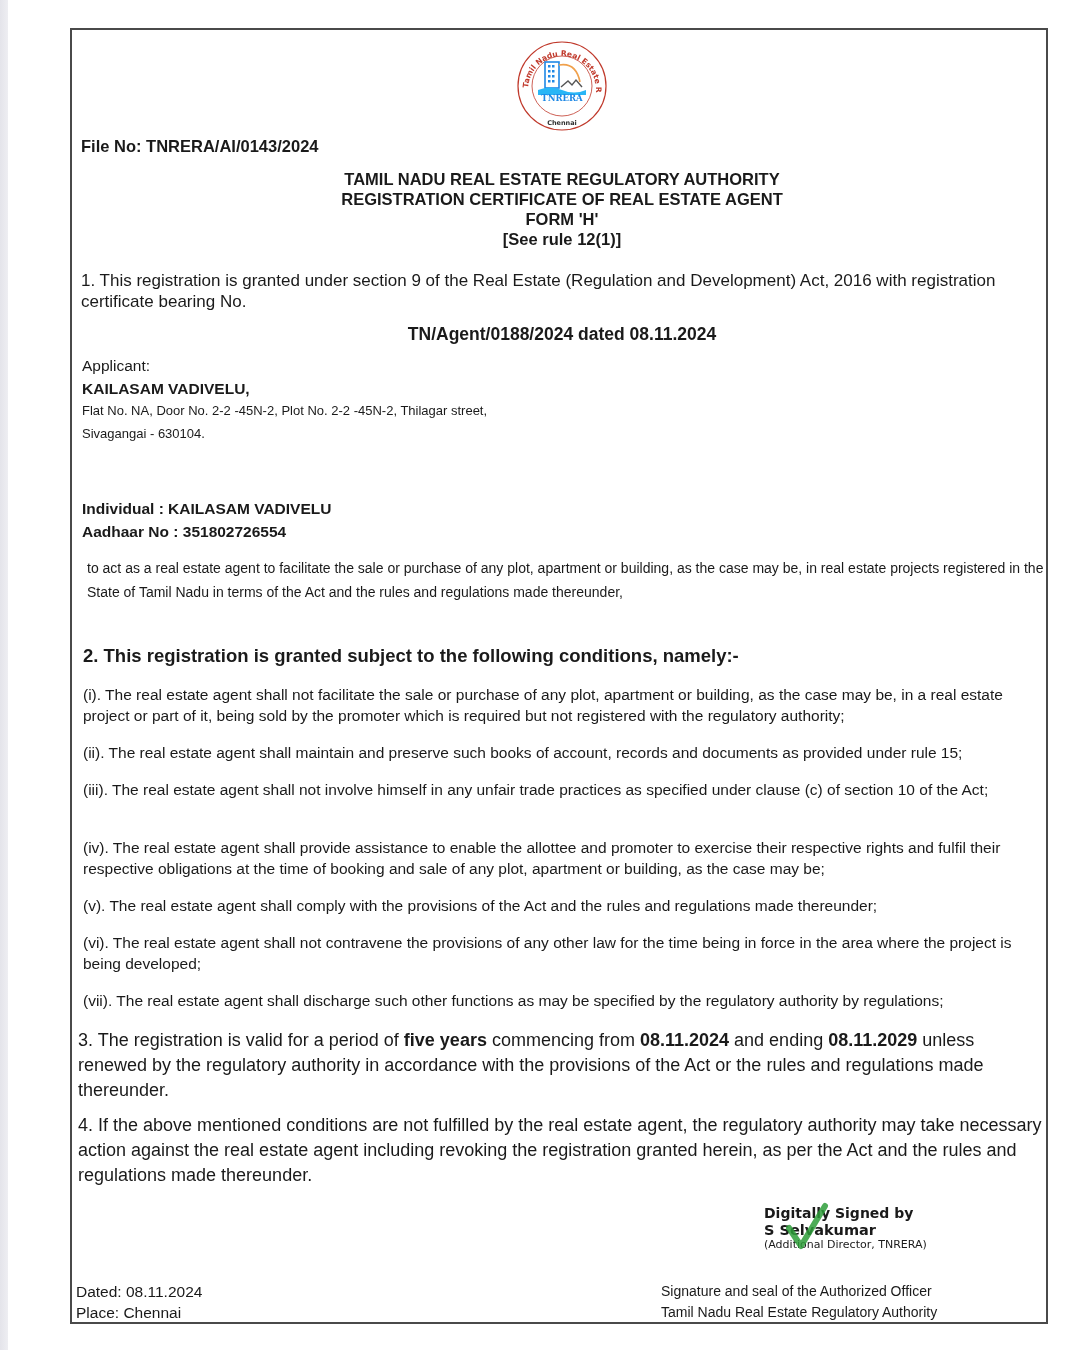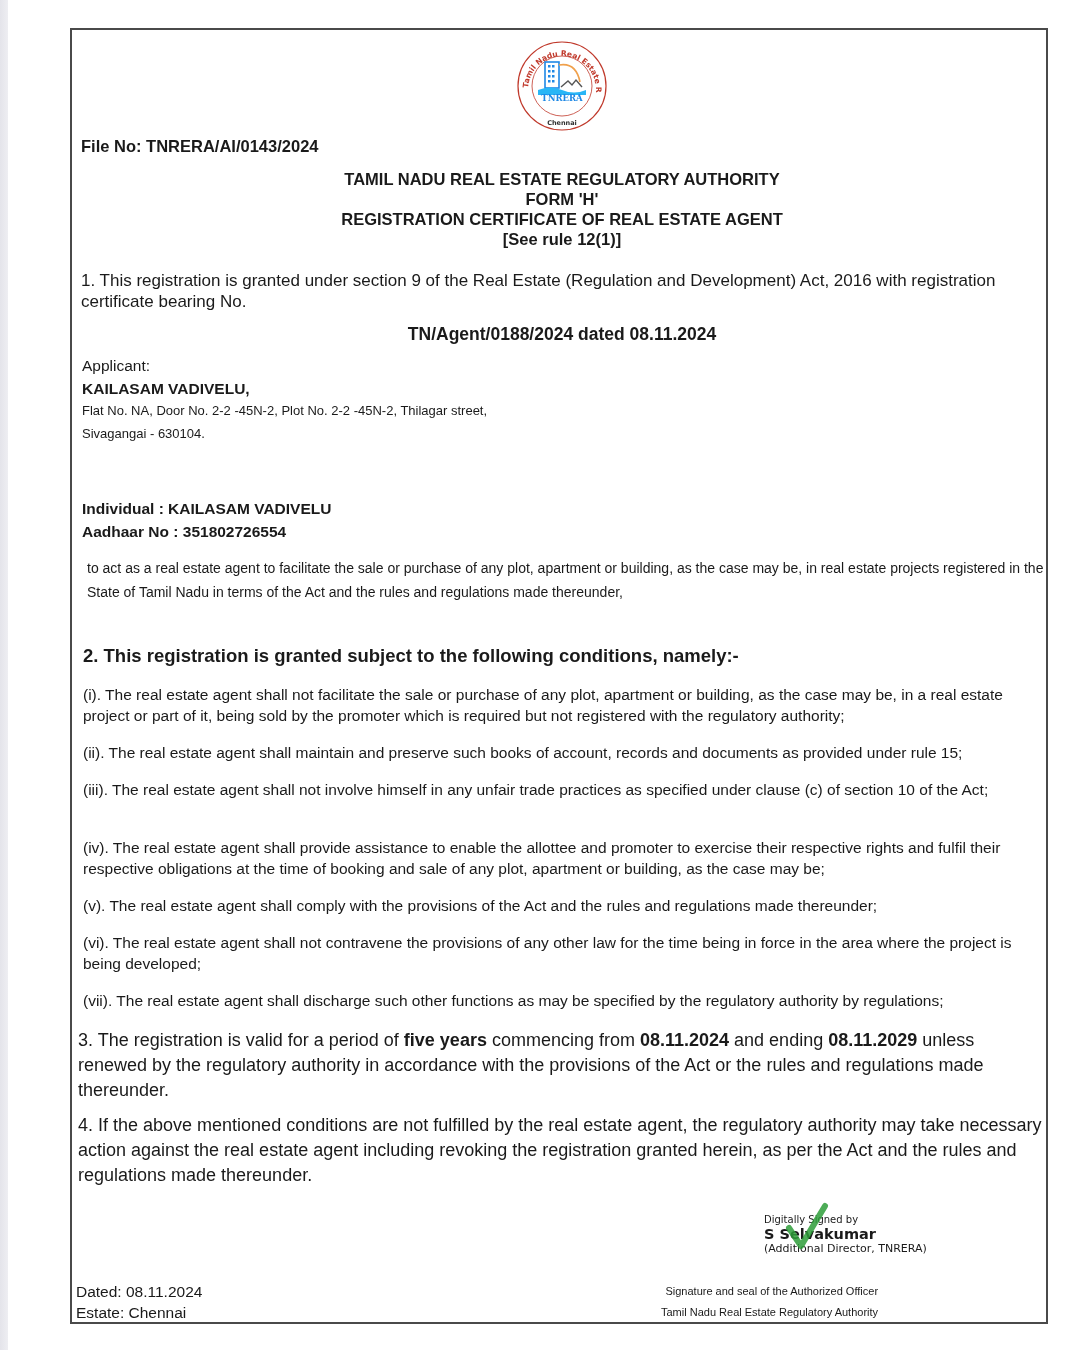--- a/index.html
+++ b/index.html
@@ -29,26 +29,26 @@
   .applicant .name { font-weight: bold; }
   .addr { font-size: 13px; line-height: 22.5px; }
   .individual { position: absolute; left: 82px; top: 497px; font-size: 15.5px; font-weight: bold; line-height: 23px; }
   .p-act { position: absolute; left: 87px; top: 556px; width: 960px; font-size: 14px; line-height: 24px; }
   .cond-head { position: absolute; left: 83px; top: 645px; font-size: 18.5px; font-weight: bold; }
   .cond { position: absolute; left: 83px; width: 960px; font-size: 15.5px; line-height: 21px; }
   .p3, .p4 { position: absolute; left: 78px; width: 965px; font-size: 18px; line-height: 25px; }
   .p3 { top: 1028px; }
   .p4 { top: 1113px; }
   .sig { position: absolute; left: 764px; top: 1205px; font-family: "DejaVu Sans", sans-serif; }
-  .sig .l1 { font-size: 10px; font-weight: normal; margin-top: 9px; }
+  .sig .l1 { font-size: 14px; font-weight: bold; }
   .sig .l2 { font-size: 14.5px; font-weight: bold; margin-top: 1px; }
   .sig .l3 { font-size: 11px; font-weight: normal; }
   .check { position: absolute; left: 785px; top: 1200px; width: 44px; height: 52px; }
   .footer-left { position: absolute; left: 76px; top: 1281px; font-size: 15.5px; line-height: 21px; }
-  .footer-right { position: absolute; left: 661px; top: 1281px; font-size: 11px; line-height: 21px; text-align: right; }
+  .footer-right { position: absolute; left: 661px; top: 1281px; font-size: 14px; line-height: 21px; }
 </style>
 </head>
 <body>
 
 <div class="left-strip"></div>
 
 <div class="frame"></div>
 
 <svg class="logo" viewBox="0 0 96 92">
   <defs>
@@ -75,22 +75,22 @@
   <path d="M 47 47 L 54 41 L 58 45 L 62 40 L 68 47" fill="none" stroke="#555" stroke-width="1.4"></path>
   <path d="M 24 50 Q 36 45 48 50 T 72 50 L 72 55 L 24 55 Z" fill="#29b6f6"></path>
   <text x="48" y="61" text-anchor="middle" font-size="8.5" font-weight="bold" fill="#1e88e5" font-family="DejaVu Serif, serif">TNRERA</text>
   <text x="48" y="85" text-anchor="middle" font-size="6.5" font-weight="bold" fill="#333" font-family="DejaVu Sans, sans-serif">Chennai</text>
 </svg>
 
 <div class="abs file-no">File No: TNRERA/AI/0143/2024</div>
 
 <div class="heading">
   <div>TAMIL NADU REAL ESTATE REGULATORY AUTHORITY</div>
+  <div>REGISTRATION CERTIFICATE OF REAL ESTATE AGENT</div>
   <div>FORM 'H'</div>
-  <div>REGISTRATION CERTIFICATE OF REAL ESTATE AGENT</div>
   <div>[See rule 12(1)]</div>
 </div>
 
 <div class="p1">1. This registration is granted under section 9 of the Real Estate (Regulation and Development) Act, 2016 with registration certificate bearing No.</div>
 
 <div class="reg-no">TN/Agent/0188/2024 dated 08.11.2024</div>
 
 <div class="applicant">
   <div>Applicant:</div>
   <div class="name">KAILASAM VADIVELU,</div>
@@ -123,19 +123,19 @@
   <div class="l1">Digitally Signed by</div>
   <div class="l2">S Selvakumar</div>
   <div class="l3">(Additional Director, TNRERA)</div>
 </div>
 <svg class="check" viewBox="0 0 44 52">
   <path d="M 4 28 L 16 46 L 40 6" fill="none" stroke="#2e9e3a" stroke-width="6" stroke-linecap="round" stroke-linejoin="round" opacity="0.85"></path>
 </svg>
 
 <div class="footer-left">
   <div>Dated: 08.11.2024</div>
-  <div>Estate: Chennai</div>
+  <div>Place: Chennai</div>
 </div>
 
 <div class="footer-right">
   <div>Signature and seal of the Authorized Officer</div>
   <div>Tamil Nadu Real Estate Regulatory Authority</div>
 </div>
 
 </body></html>

